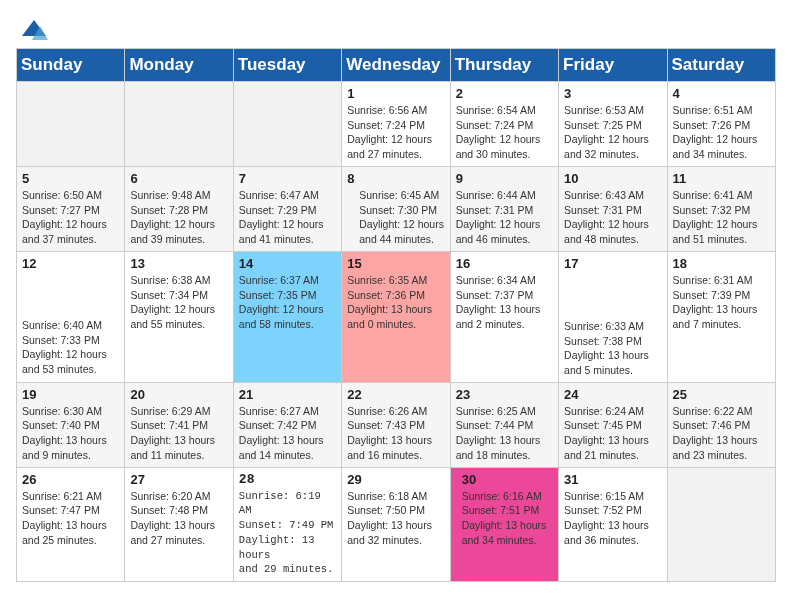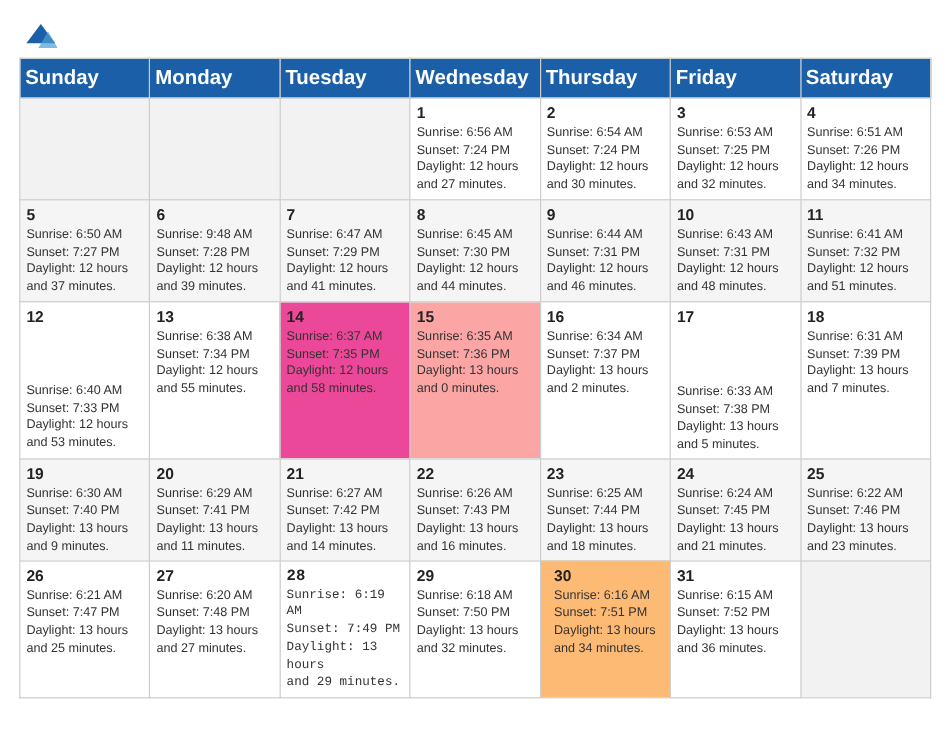--- a/index.html
+++ b/index.html
@@ -180,21 +180,21 @@
         </td>
         <td style="background: rgb(245, 245, 245);">
           <div class="day-number">7</div>
           <div class="day-info" style="white-space: pre-line;">Sunrise: 6:47 AM
 Sunset: 7:29 PM
 Daylight: 12 hours
 and 41 minutes.</div>
         </td>
         <td style="background: rgb(245, 245, 245);">
           <div class="day-number">8</div>
-          <div class="day-info" style="white-space: pre-line;">Sunrise: 6:45 AM
+          <div class="day-info" style="white-space: pre-line; margin-left: 12px;">Sunrise: 6:45 AM
 Sunset: 7:30 PM
 Daylight: 12 hours
 and 44 minutes.</div>
         </td>
         <td style="background: rgb(245, 245, 245);">
           <div class="day-number">9</div>
           <div class="day-info" style="white-space: pre-line;">Sunrise: 6:44 AM
 Sunset: 7:31 PM
 Daylight: 12 hours
 and 46 minutes.</div>
@@ -222,21 +222,21 @@
 Daylight: 12 hours
 and 53 minutes.</div>
         </td>
         <td style="background: rgb(255, 255, 255); margin-left: 36px;">
           <div class="day-number">13</div>
           <div class="day-info" style="white-space: pre-line;">Sunrise: 6:38 AM
 Sunset: 7:34 PM
 Daylight: 12 hours
 and 55 minutes.</div>
         </td>
-        <td style="background: #ec4899; margin-left: 20px;">
+        <td style="background: #7dd3fc; margin-left: 20px;">
           <div class="day-number">14</div>
           <div class="day-info" style="white-space: pre-line;">Sunrise: 6:37 AM
 Sunset: 7:35 PM
 Daylight: 12 hours
 and 58 minutes.</div>
         </td>
         <td style="background: #fca5a5;">
           <div class="day-number">15</div>
           <div class="day-info" style="white-space: pre-line;">Sunrise: 6:35 AM
 Sunset: 7:36 PM
@@ -338,21 +338,21 @@
 Daylight: 13 hours
 and 29 minutes.</div>
         </td>
         <td style="background: rgb(255, 255, 255);">
           <div class="day-number">29</div>
           <div class="day-info" style="white-space: pre-line;">Sunrise: 6:18 AM
 Sunset: 7:50 PM
 Daylight: 13 hours
 and 32 minutes.</div>
         </td>
-        <td style="background: #fdba74; padding-left: 11px;">
+        <td style="background: #ec4899; padding-left: 11px;">
           <div class="day-number">30</div>
           <div class="day-info" style="white-space: pre-line;">Sunrise: 6:16 AM
 Sunset: 7:51 PM
 Daylight: 13 hours
 and 34 minutes.</div>
         </td>
         <td style="background: rgb(255, 255, 255);">
           <div class="day-number">31</div>
           <div class="day-info" style="white-space: pre-line;">Sunrise: 6:15 AM
 Sunset: 7:52 PM

